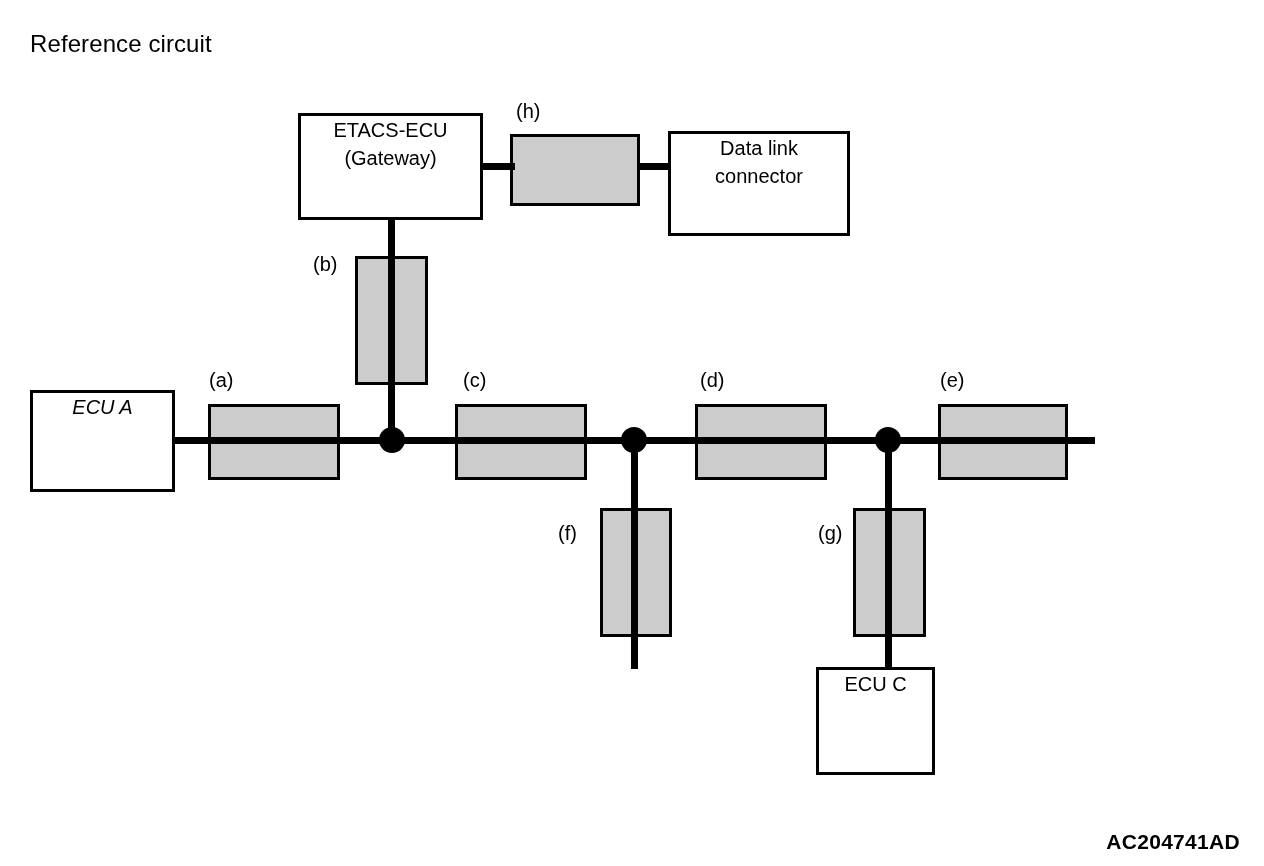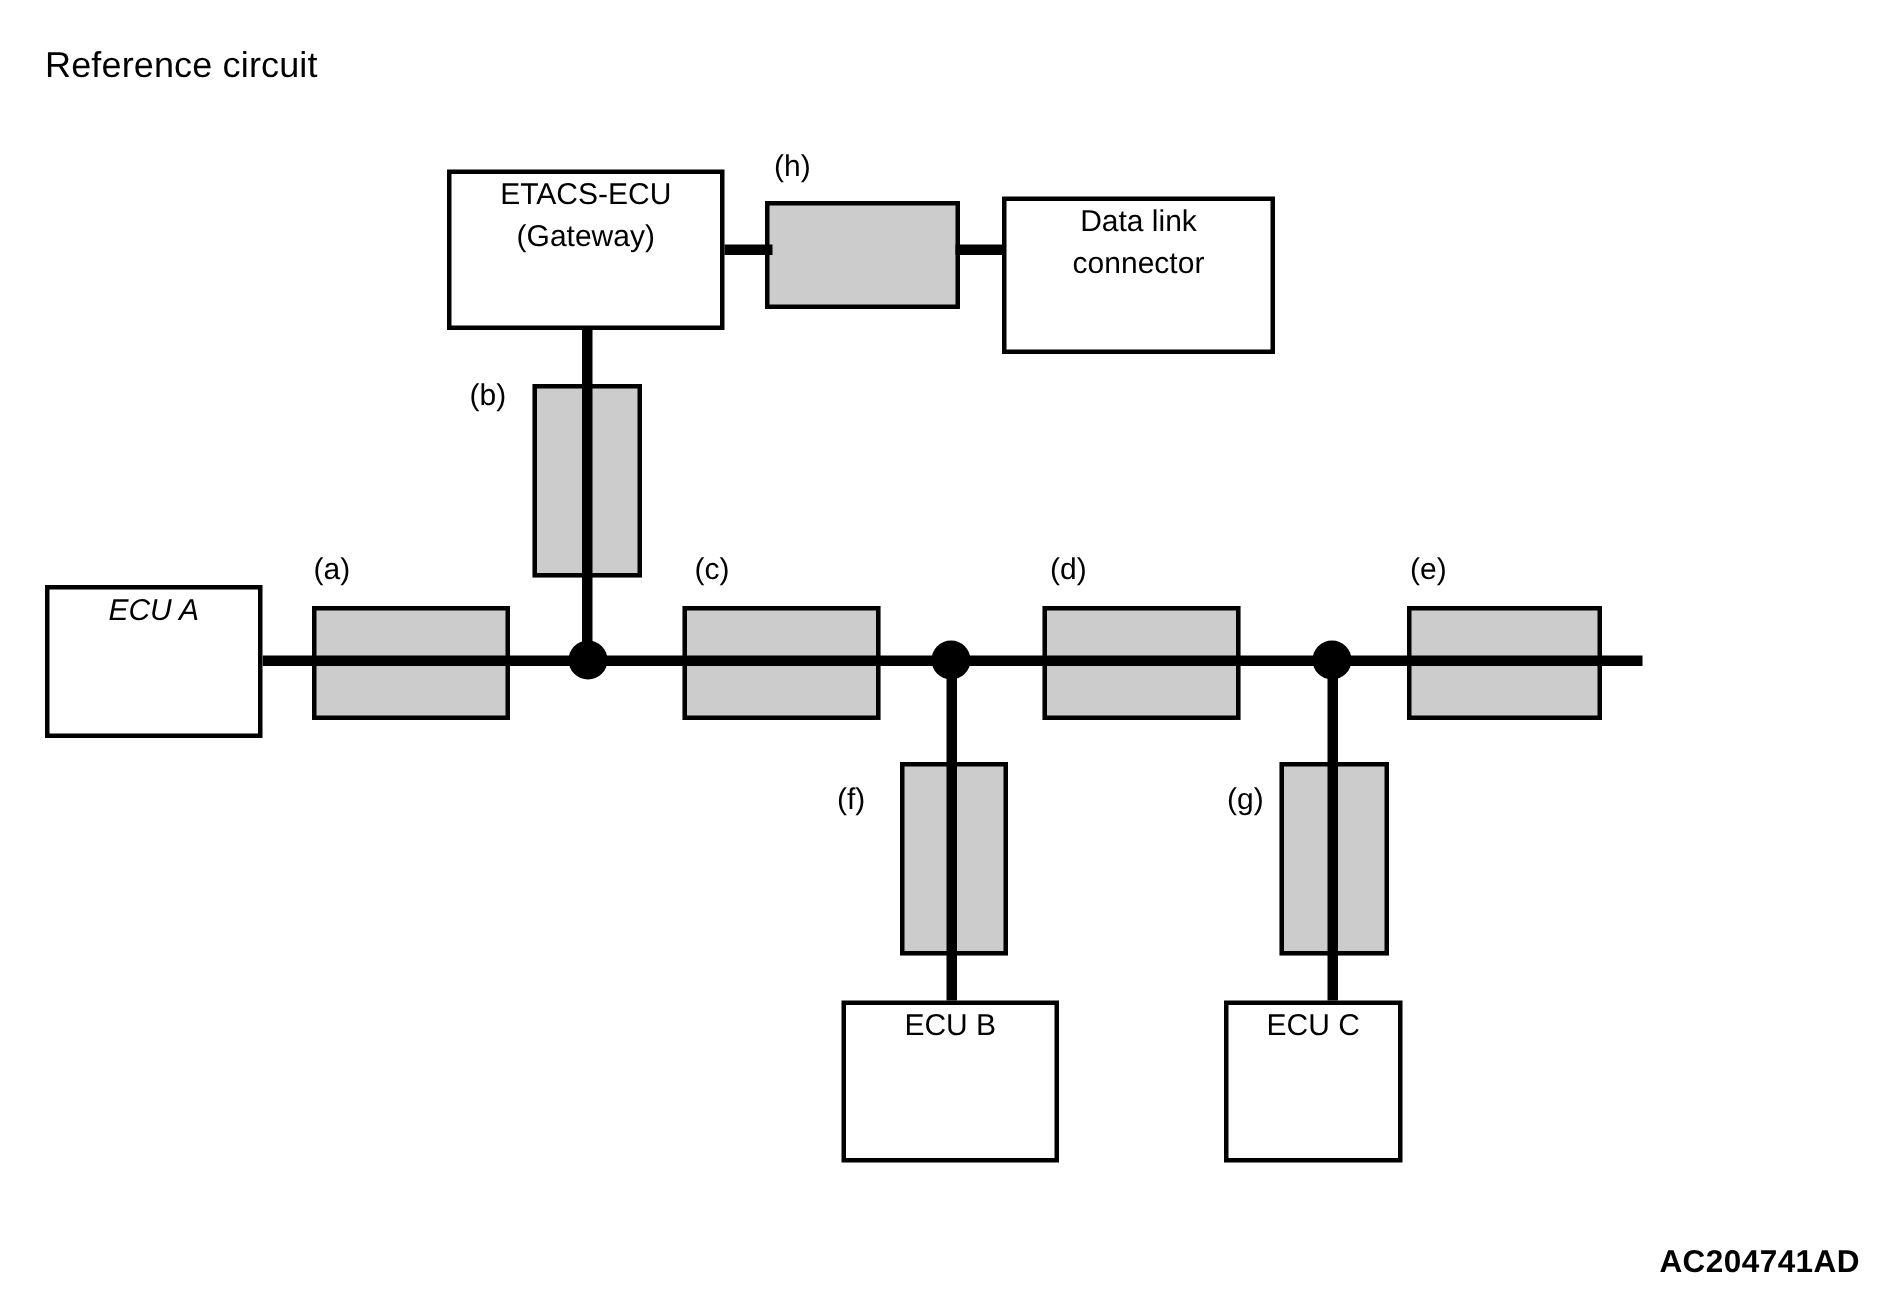--- a/index.html
+++ b/index.html
@@ -140,23 +140,20 @@
   <div class="ecu-box" style="left:668px; top:115px; width:182px; height:105px;margin-top:16px;">
     <span class="lbl">Data link
 connector</span>
   </div>
 
   <div class="ecu-box" style="left:30px; top:390px; width:145px; height:102px;font-style:italic;">
     <span class="lbl">ECU A</span>
   </div>
 
 
-  <div class="ecu-box" style="left:561px; top:667px; width:145px; height:108px;">
-    <span class="lbl">ECU B</span>
-  </div>
 
   <div class="ecu-box" style="left:816px; top:667px; width:119px; height:108px;">
     <span class="lbl">ECU C</span>
   </div>
 
   <div class="callout" style="left:516px; top:99px;">(h)</div>
 
   <div class="callout" style="left:313px; top:252px;">(b)</div>
 
   <div class="callout" style="left:209px; top:368px;">(a)</div>

